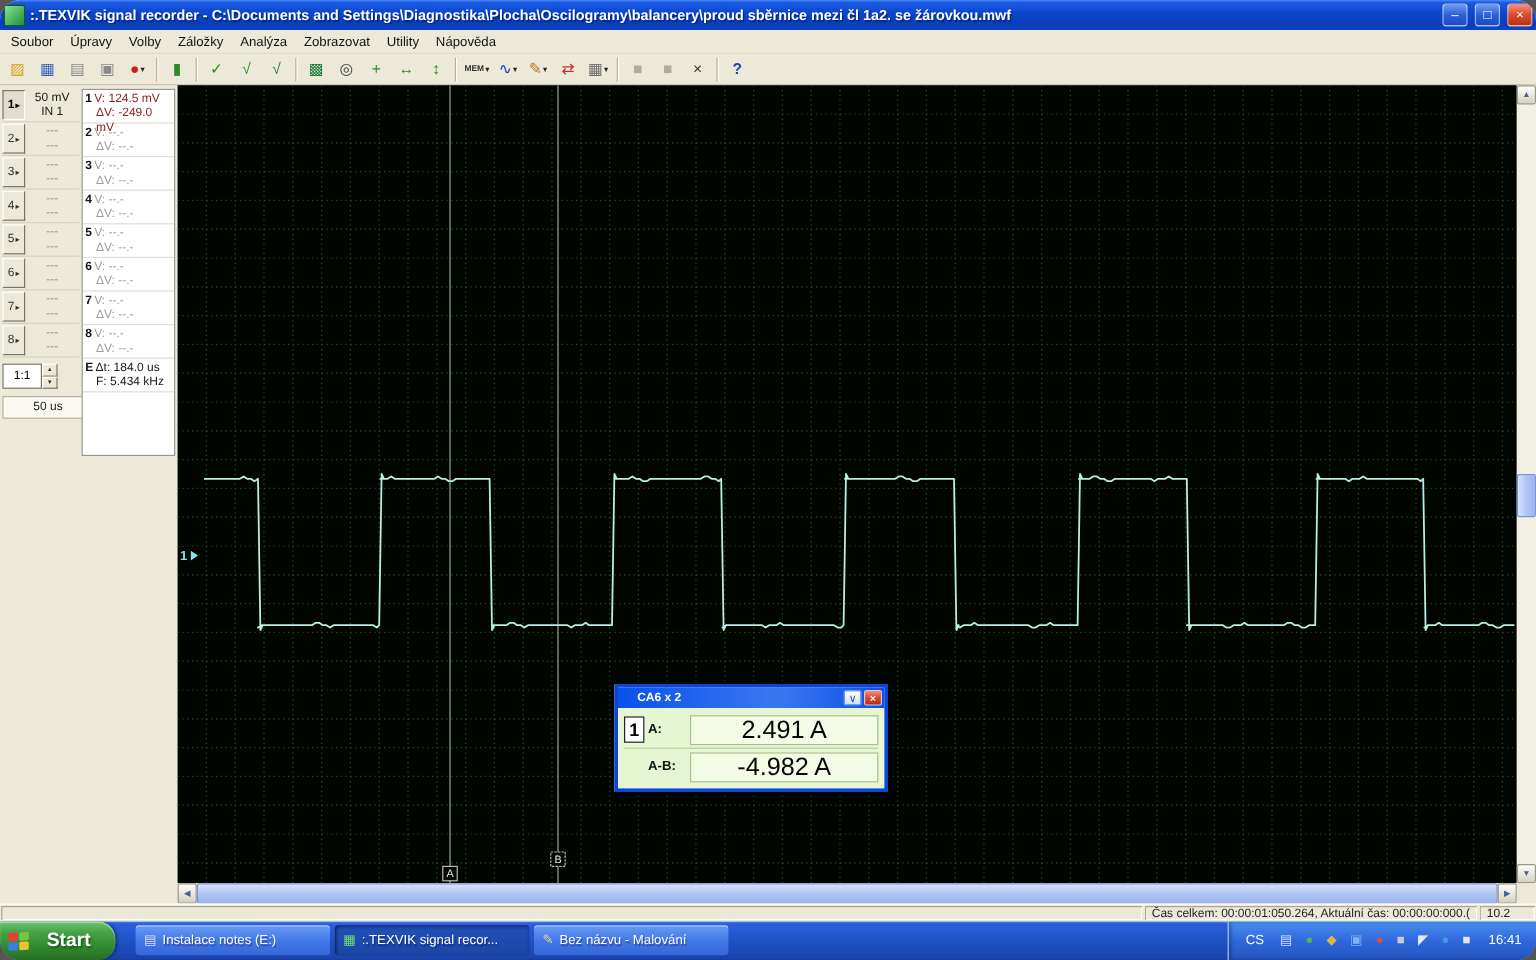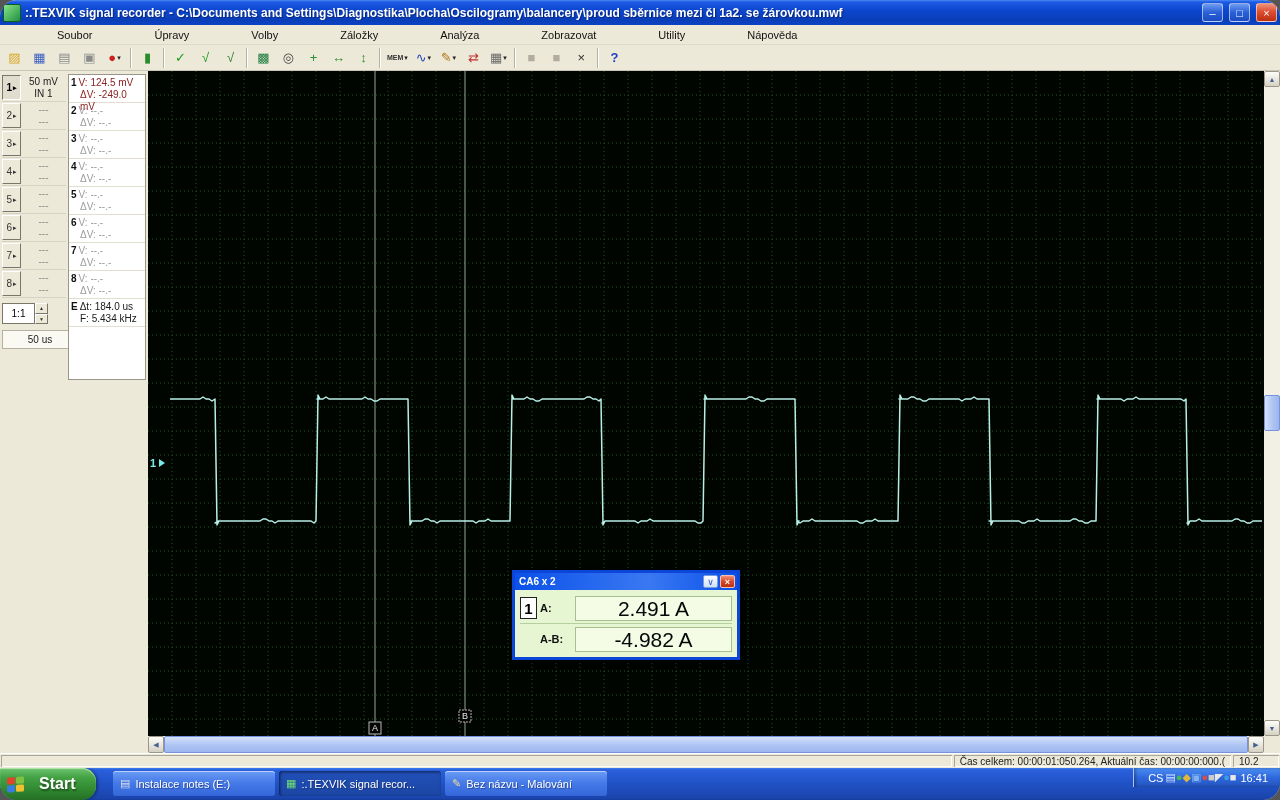--- a/index.html
+++ b/index.html
@@ -15,21 +15,21 @@
   .title-text{flex:1;color:#fff;font-weight:bold;font-size:12px;white-space:nowrap;overflow:hidden;
     text-overflow:ellipsis;text-shadow:1px 1px 1px #04247a;}
   .wbtn{width:21px;height:19px;border-radius:3px;display:flex;align-items:center;justify-content:center;
     color:#fff;font-size:11px;border:1px solid rgba(255,255,255,.55);margin-left:2px;box-sizing:border-box;}
   .wbtn.min,.wbtn.max{background:linear-gradient(#6f9bf2,#2a60d8 50%,#1c4cc0);}
   .wbtn.close{background:linear-gradient(#f0927c,#dd4f30 45%,#bb2f10);}
 
   
   .menubar{position:absolute;left:0;top:25px;width:1280px;height:20px;background:#ece9d8;display:flex;
     align-items:center;padding-left:2px;font-size:11px;border-bottom:1px solid #dedacb;box-sizing:border-box;}
-  .menu-item{padding:2px 7px;color:#111;margin-left:48px;}
+  .menu-item{padding:2px 7px;color:#111;}
   .toolbar{position:absolute;left:0;top:45px;width:1280px;height:26px;background:#ece9d8;
     border-bottom:1px solid #c9c5b6;display:flex;align-items:center;padding-left:2px;box-sizing:border-box;}
   .tbtn{height:22px;min-width:23px;display:flex;align-items:center;justify-content:center;margin:0 1px;
     font-size:13px;border:1px solid transparent;border-radius:2px;padding:0 1px;box-sizing:border-box;}
   .tbtn .dd{display:none;font-size:7px;color:#222;margin-left:1px;}
   .tbtn.dd .dd{display:inline;}
   .tbtn.sep{min-width:0;width:0;height:20px;border-left:1px solid #b5b1a3;border-right:1px solid #fff;
     margin:0 3px;padding:0;border-top:none;border-bottom:none;border-radius:0;}
   .tbtn.mem .glyph{font-size:7px;font-weight:bold;}
   .tbtn.help .glyph{font-weight:bold;}
@@ -116,32 +116,32 @@
   .flag i{border-radius:1.5px;}
   .flag .r{background:#e1442c;}.flag .g{background:#7ec242;}.flag .b{background:#3a7de0;}.flag .y{background:#f0c02e;}
   .tasks{position:absolute;left:113px;top:3px;display:flex;gap:4px;}
   .task-btn{width:162px;height:25px;border-radius:3px;color:#fff;font-size:11px;display:flex;
     align-items:center;gap:5px;padding:0 7px;box-sizing:border-box;overflow:hidden;
     background:linear-gradient(#6a9bf4 0%,#4479e8 50%,#3566d8 100%);
     box-shadow:inset 0 1px 0 rgba(255,255,255,.55);}
   .task-btn.active{background:linear-gradient(#2150b8,#1c46a4);box-shadow:inset 1px 1px 3px rgba(0,0,10,.6);}
   .t-icon{font-size:11px;flex:0 0 auto;}
   .t-label{white-space:nowrap;overflow:hidden;text-overflow:ellipsis;text-shadow:1px 1px 1px rgba(0,0,30,.4);}
-  .tray{position:absolute;right:0;top:0;height:19px;display:flex;align-items:center;gap:0;
+  .tray{position:absolute;right:0;top:0;height:32px;display:flex;align-items:center;gap:11px;
     padding:0 12px 0 14px;background:linear-gradient(#4b8ef2 0%,#2f68dd 50%,#2354be 100%);
     border-left:1px solid #a8c6f8;box-shadow:inset 2px 0 3px rgba(0,0,20,.3);}
   .tray-lang{color:#fff;font-size:11px;margin-right:2px;}
   .tray-ico{font-size:11px;line-height:1;}
   .tray-clock{color:#fff;font-size:11px;margin-left:4px;}
 
   
   .mwin{position:absolute;left:512px;top:570px;width:228px;height:90px;box-sizing:border-box;
     border:3px solid #0b46d8;background:#e6f5d2;box-shadow:3px 3px 7px rgba(0,0,0,.5);z-index:6;}
   .mwin-title{height:17px;background:linear-gradient(90deg,#0a51e8,#3a78f2 60%,#0a51e8);
-    display:flex;align-items:center;padding:0 2px 0 4px;gap:2px;}
+    display:flex;align-items:center;padding:0 2px 0 16px;gap:2px;}
   .mwin-title-text{flex:1;color:#fff;font-size:10px;font-weight:bold;}
   .mwin-btn{width:15px;height:13px;font-size:9px;display:flex;align-items:center;justify-content:center;
     border-radius:2px;box-sizing:border-box;}
   .mwin-btn.v{background:linear-gradient(#fff,#cfe0f8);border:1px solid #7a9ae0;color:#2a50c0;}
   .mwin-btn.x{background:linear-gradient(#f09078,#d84828 50%,#b83010);border:1px solid #f8c0b0;color:#fff;font-weight:bold;}
   .mwin-body{padding:3px 5px 0 5px;}
   .mrow{display:flex;align-items:center;height:30px;gap:3px;}
   .mrow.second{border-top:1px solid #b6cf9e;}
   .mchip{width:17px;height:22px;background:#fff;border:1px solid #222;color:#000;font-size:15px;
     font-weight:bold;text-align:center;line-height:21px;box-sizing:border-box;}

